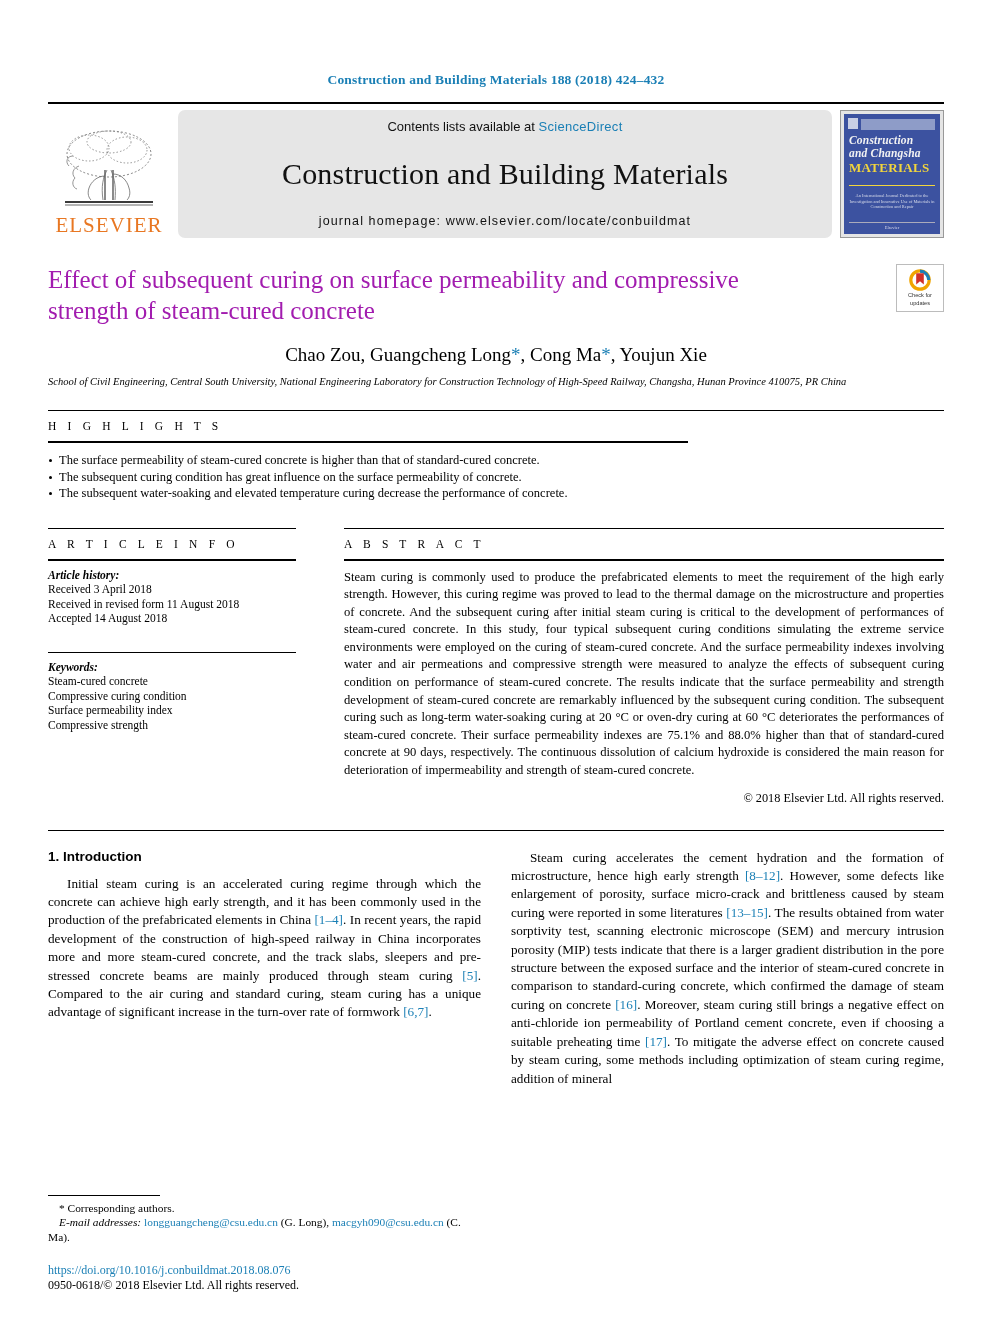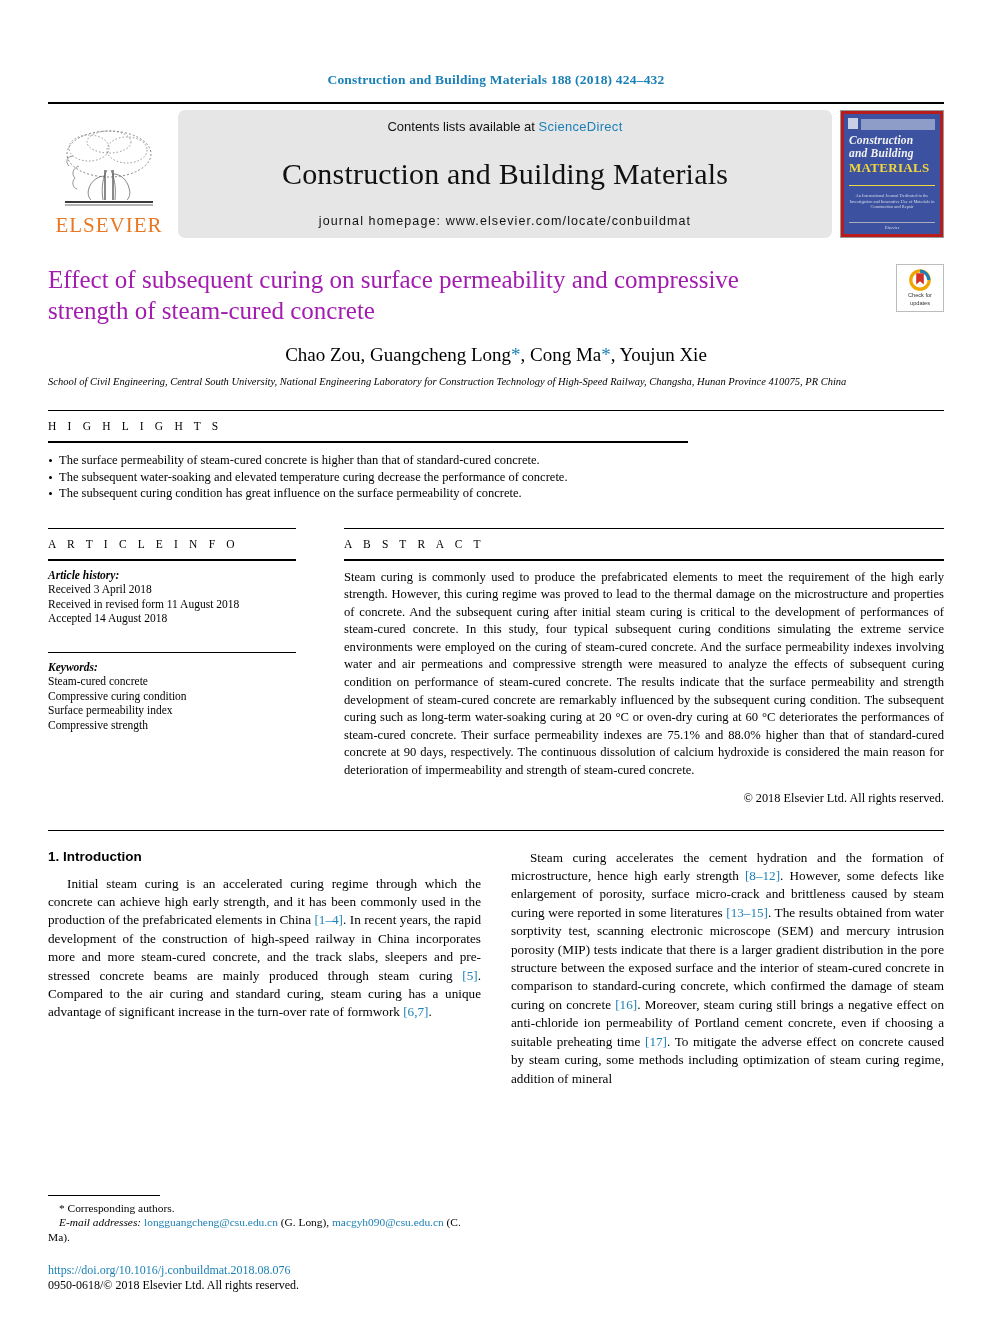--- a/index.html
+++ b/index.html
@@ -90,21 +90,21 @@
   .homepage-line {
     font-family: "Liberation Sans", sans-serif;
     font-size: 12.5px;
     color: #111;
     letter-spacing: 1.1px;
   }
   .cover-thumb {
     flex: 0 0 104px;
     width: 104px;
     border: 1px solid #999;
-    background: #b91c1c;
+    background: #e5e5e5;
     padding: 3px;
     box-sizing: border-box;
     display: flex;
   }
   .cover-inner {
     flex: 1 1 auto;
     background: #3c52a0;
     position: relative;
     display: flex;
     flex-direction: column;
@@ -406,21 +406,21 @@
       </div>
       <div class="journal-title">Construction and Building Materials</div>
       <div class="homepage-line">journal homepage: www.elsevier.com/locate/conbuildmat</div>
     </div>
 
     <div class="cover-thumb">
       <div class="cover-inner">
         <div class="cover-els"></div>
         <div class="cover-topbar"></div>
         <div class="cover-l1">Construction</div>
-        <div class="cover-l2">and Building</div>
+        <div class="cover-l2">and Changsha</div>
         <div class="cover-l3">MATERIALS</div>
         <div class="cover-sub">An International Journal Dedicated to the Investigation and Innovative Use of Materials in Construction and Repair</div>
         <div class="cover-foot">Elsevier</div>
       </div>
     </div>
   </div>
 
   <div class="title-block">
     <h1 class="article-title">Effect of subsequent curing on surface permeability and compressive strength of steam-cured concrete</h1>
 
@@ -440,22 +440,22 @@
       <div class="cm-label">updates</div>
     </div>
   </div>
 
   <div class="highlights">
     <div class="rule-thin" style="margin-bottom:9px;"></div>
     <div class="sec-label">H I G H L I G H T S</div>
     <div class="hl-bar2"></div>
     <ul class="hl-list">
       <li>The surface permeability of steam-cured concrete is higher than that of standard-cured concrete.</li>
+      <li>The subsequent curing condition has great influence on the surface permeability of concrete.</li>
       <li>The subsequent water-soaking and elevated temperature curing decrease the performance of concrete.</li>
-      <li>The subsequent curing condition has great influence on the surface permeability of concrete.</li>
     </ul>
   </div>
 
   <div class="info-abstract">
 
     <div class="col-info">
       <div class="rule-thin" style="margin-bottom:9px;"></div>
       <div class="sec-label">A R T I C L E   I N F O</div>
       <div class="info-rule"></div>
       <div class="info-body">

